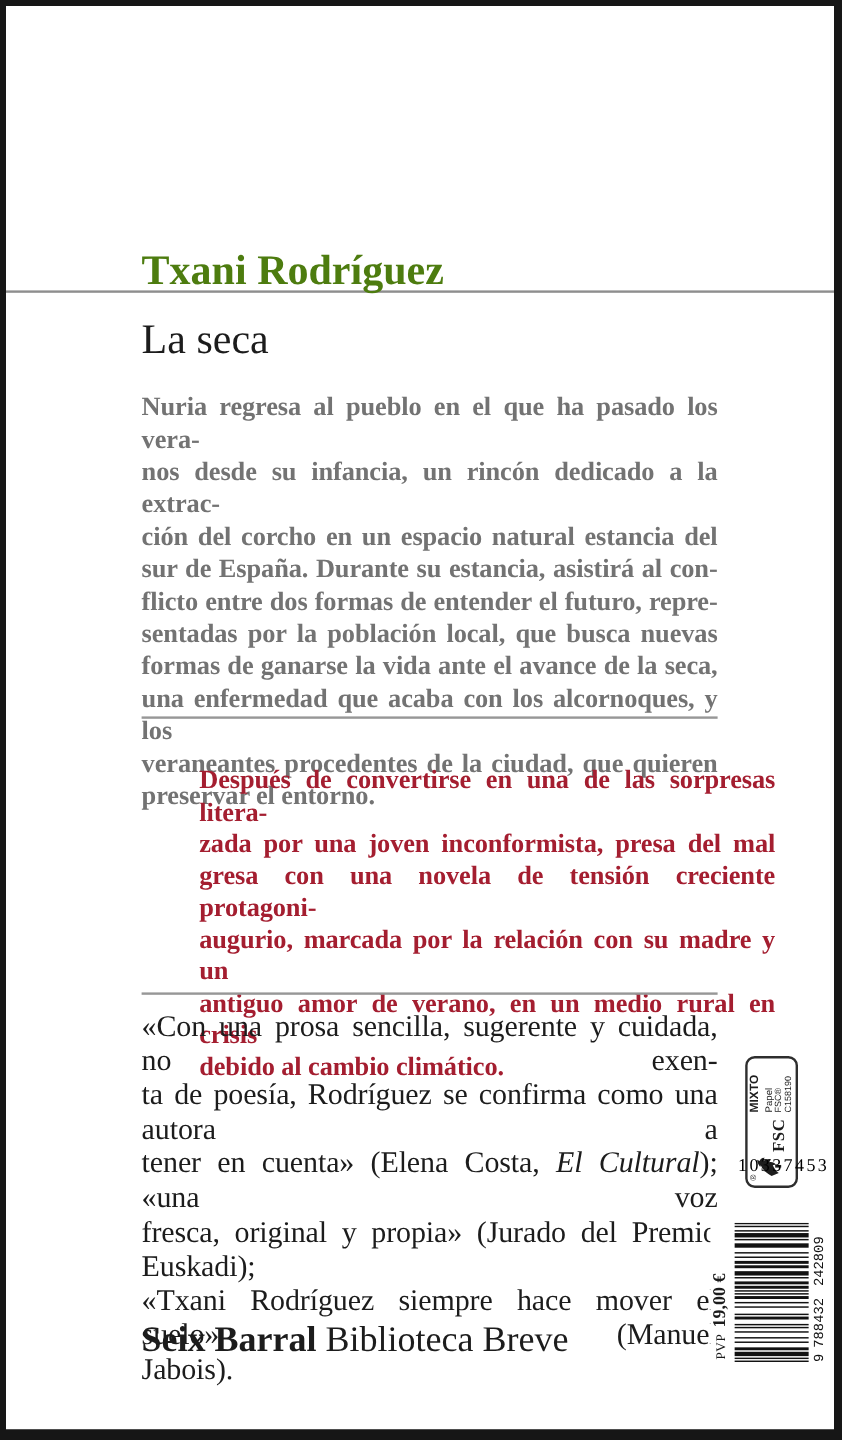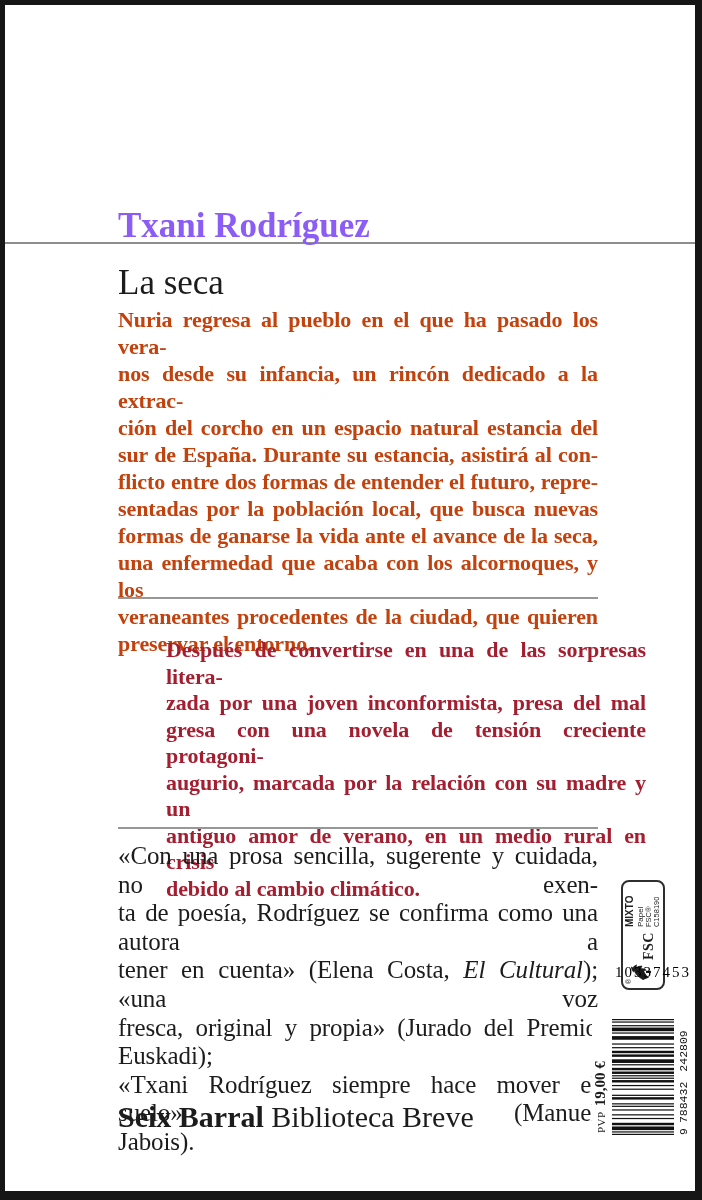--- a/index.html
+++ b/index.html
@@ -4,27 +4,27 @@
 <style>
   html,body{margin:0;padding:0;background:#2a2a2a;}
   .page{
     position:relative;width:702px;height:1200px;background:#ffffff;
     box-sizing:border-box;overflow:hidden;
     border-left:5px solid #161616;border-top:5px solid #161616;
     border-right:7px solid #161616;border-bottom:9px solid #161616;
     font-family:"Liberation Serif","DejaVu Serif",serif;color:#1c1c1c;
   }
   .full-rule{position:absolute;left:0;top:237px;width:100%;height:2px;background:#8e8e8e;}
-  .author{position:absolute;left:113px;top:203px;font-size:35px;font-weight:bold;color:#8b5cf6;line-height:1;z-index:2;}
+  .author{position:absolute;left:113px;top:203px;font-size:35px;font-weight:bold;color:#4d7c0f;line-height:1;z-index:2;}
   .book-title{position:absolute;left:113px;top:260px;font-size:35px;font-weight:normal;color:#1c1c1c;line-height:1;}
   .para{position:absolute;left:113px;width:480px;font-size:22px;letter-spacing:-0.1px;}
   .para .pline{text-align:justify;text-align-last:justify;white-space:normal;}
   .para .pline.last{text-align-last:left;}
   .para .it{font-style:italic;}
-  #para-synopsis{top:301px;line-height:27px;font-weight:bold;color:#c2410c;}
+  #para-synopsis{top:320px;line-height:27px;font-weight:bold;color:#737373;}
   #para-promo{top:632px;line-height:26.5px;font-weight:bold;color:#a41e30;margin-left:48px;}
   #para-quotes{top:837px;line-height:28.6px;font-size:25px;color:#1c1c1c;}
   .sep{position:absolute;left:113px;width:480px;height:2px;background:#979797;}
   #sep1{top:592px;} #sep2{top:822px;}
   .publisher{position:absolute;left:113px;top:1097px;font-size:30px;line-height:1;}
   .publisher .imprint{font-weight:bold;}
   
   .fsc{position:absolute;left:583px;top:908px;width:110px;height:44px;transform:rotate(-90deg);transform-origin:center;
        box-sizing:border-box;border:2px solid #2e2e2e;border-radius:8px;background:#fff;
        display:flex;align-items:center;padding:2px 6px;gap:5px;}

